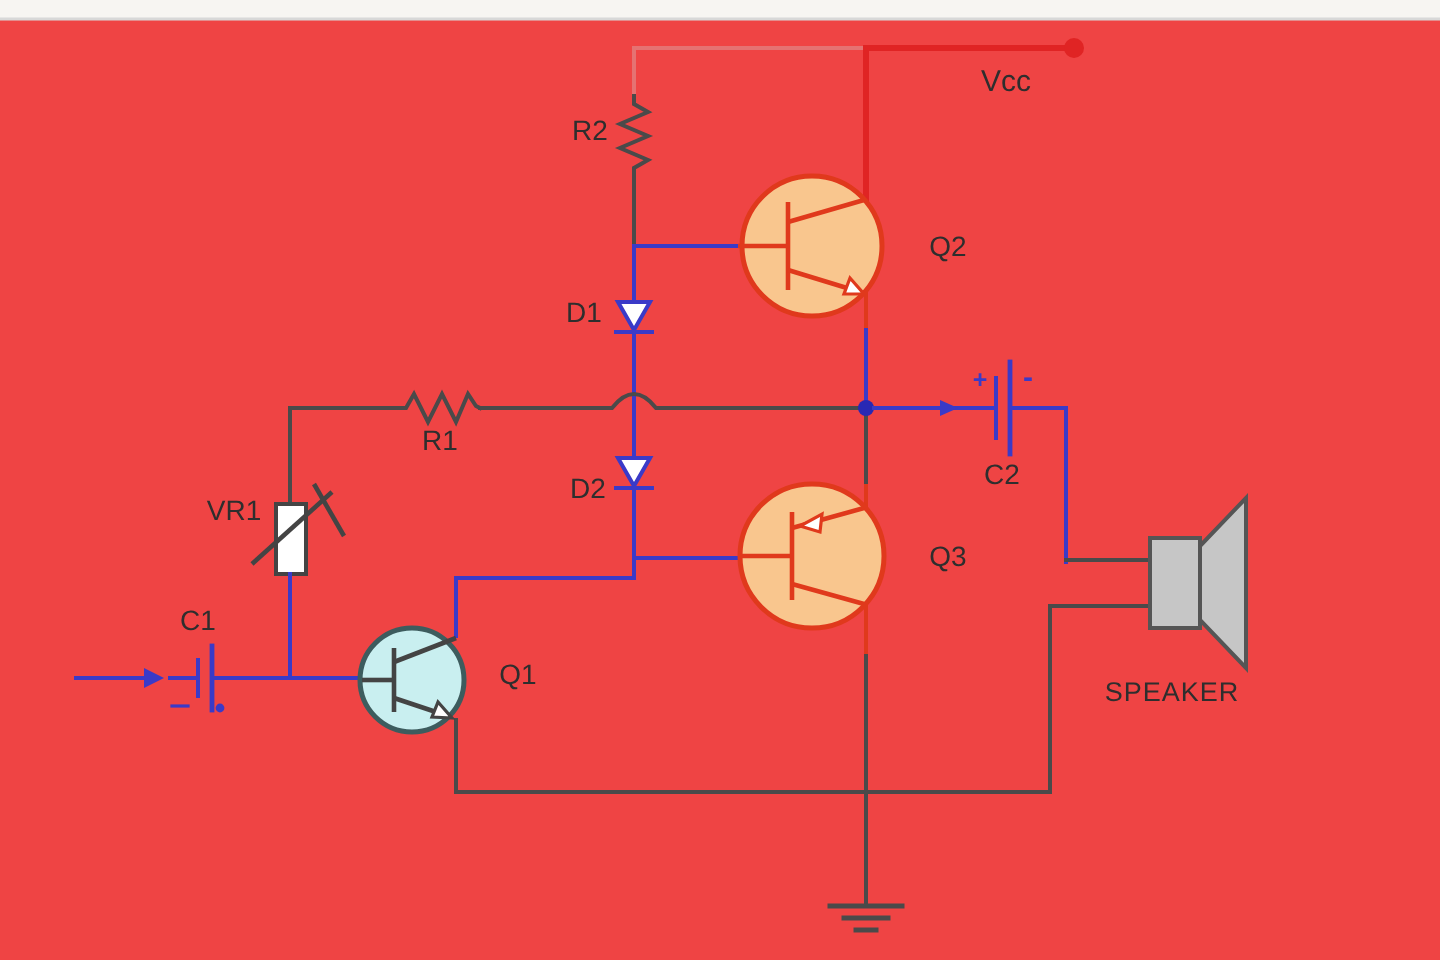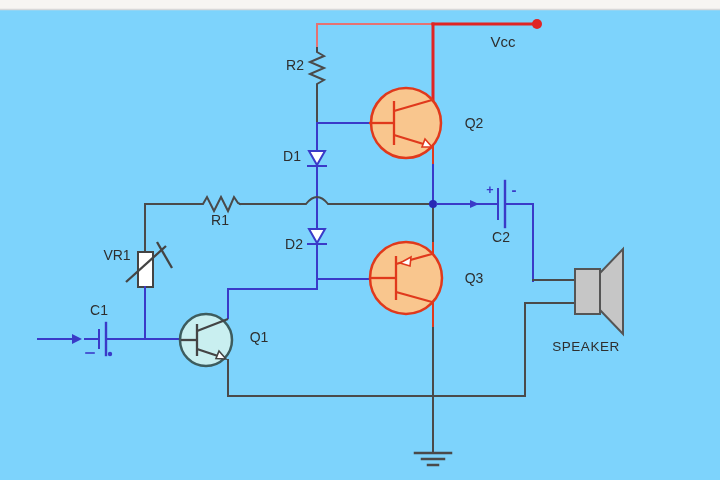--- a/index.html
+++ b/index.html
@@ -1,16 +1,16 @@
 <!DOCTYPE html>
 <html style="--wire-blue: #3a3ac8; --wire-dark: #4a4a4a; --rail-red: #e02424; --rail-red-light: #e57272; --node-blue: #2828b4; --transistor-fill-orange: #f9c68e; --transistor-stroke-orange: #e0391c; --transistor-fill-cyan: #c9eff0; --transistor-stroke-cyan: #3d5c5e; --internal-dark: #444444; --speaker-fill: #c6c6c6; --speaker-stroke: #555555; --label-color: #2e2e2e; --header-strip: #f7f5f2; --header-line: #d8d8d8; --background: #ffffff;"><head>
 <meta charset="utf-8">
 <style>
   html,body{margin:0;padding:0;background:#fff;}
-  .stage{position:relative;width:720px;height:480px;background:#7dd3fc;overflow:hidden;
+  .stage{position:relative;width:720px;height:480px;background:#ef4444;overflow:hidden;
          font-family:"Liberation Sans",sans-serif;}
   svg{position:absolute;top:0;left:0;}
 
   
   .w-blue{stroke:var(--wire-blue);stroke-width:2;fill:none;stroke-linecap:square;}
   .w-dark{stroke:var(--wire-dark);stroke-width:2;fill:none;stroke-linecap:square;}
   .w-red{stroke:var(--rail-red);stroke-width:3;fill:none;stroke-linecap:square;}
   .w-redlight{stroke:var(--rail-red-light);stroke-width:2;fill:none;stroke-linecap:square;}
   .stub-orange{stroke:var(--transistor-stroke-orange);stroke-width:2;fill:none;}
 

